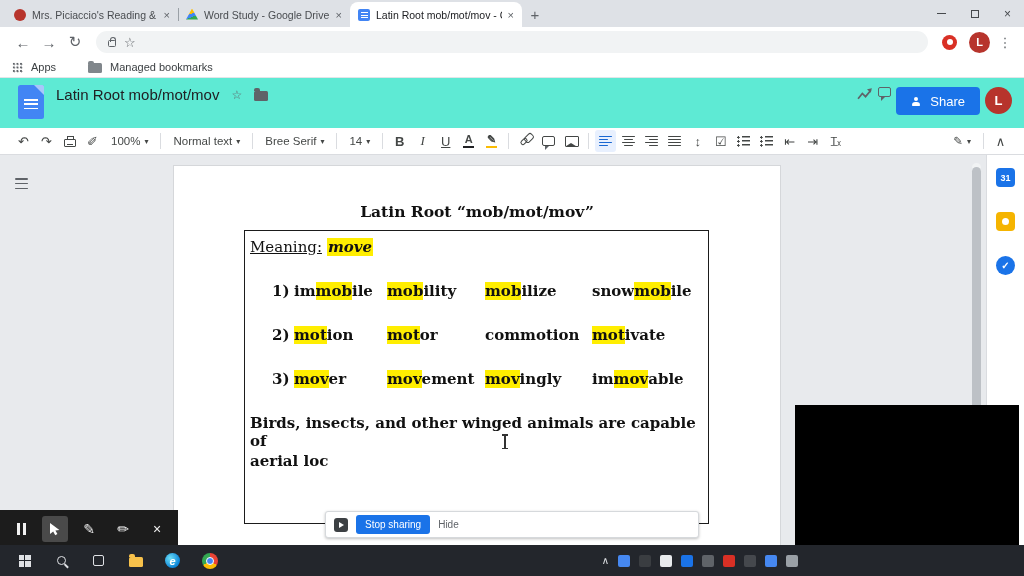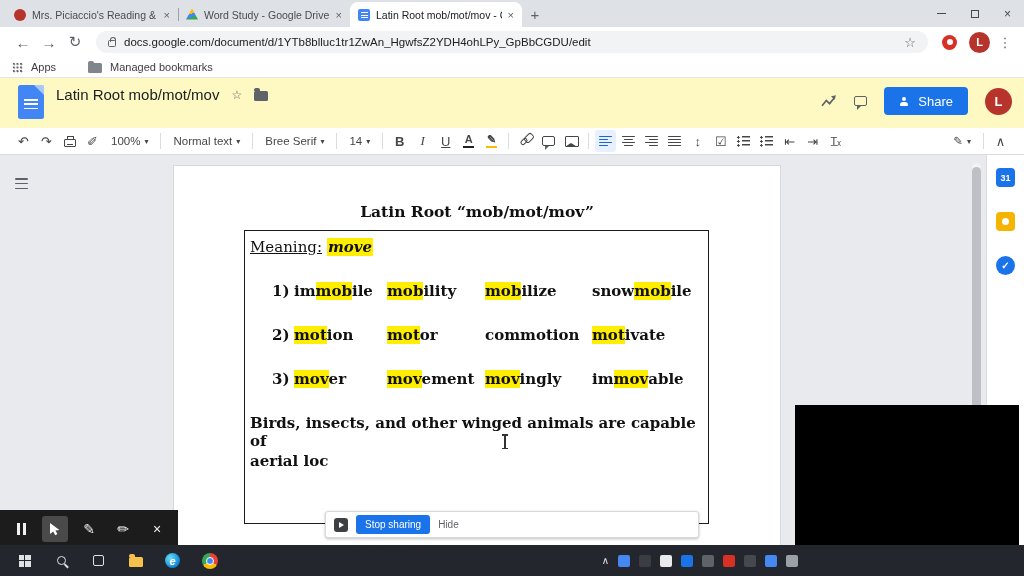--- a/index.html
+++ b/index.html
@@ -40,31 +40,31 @@
 
 
 #bm{position:absolute;top:57px;left:0;width:100%;height:21px;background:#fff;border-bottom:1px solid #e3e5e8;display:flex;align-items:center;gap:8px;padding:0 12px;font-size:11px;color:#3c4043}
 .grid9{width:11px;height:11px;background-image:radial-gradient(circle at 2px 2px,#5f6368 1px,transparent 1.3px);background-size:3.6px 3.6px}
 .folder{width:14px;height:10px;background:#80868b;border-radius:1.5px;position:relative;margin-top:2px}
 .folder::before{content:"";position:absolute;top:-2.5px;left:0;width:6px;height:3px;background:inherit;border-radius:2px 2px 0 0}
 .folder.yellow{background:#f7c14b}
 .bmgap{width:16px}
 
 
-#dhead{position:absolute;top:78px;left:0;width:100%;height:50px;background:#fef9c3}
+#dhead{position:absolute;top:78px;left:0;width:100%;height:50px;background:#5eead4}
 #docslogo{position:absolute;left:18px;top:7px;width:26px;height:34px;background:#4285f4;border-radius:2.5px}
 #docslogo::before{content:"";position:absolute;right:0;top:0;border:5px solid #a8c7fa;border-left-color:transparent;border-bottom-color:transparent;border-radius:0 2.5px 0 0}
 #docslogo::after{content:"";position:absolute;left:6px;right:6px;top:14px;height:12px;background:repeating-linear-gradient(#fff 0 1.6px,transparent 1.6px 4.4px)}
 #dtitle{position:absolute;left:56px;top:8px;display:flex;align-items:center;gap:12px}
 #dtitle .t{font-size:15px;color:#202124}
 #dtitle .tic{color:#5f6368;font-size:12px}
 #dmenu{position:absolute;left:50px;top:29px;display:flex;align-items:center;font-size:12.5px;color:#202124}
 #dmenu .mi{padding:2px 7px}
 #lastedit{margin-left:12px;font-size:11.5px;color:#70757a;text-decoration:underline}
-#dright{position:absolute;right:12px;top:9px;display:flex;align-items:center;gap:17px}
+#dright{position:absolute;right:12px;top:9px;display:flex;align-items:flex-start;gap:5px}
 .bubble{width:13px;height:10px;border:1.4px solid #5f6368;border-radius:2px;position:relative}
 .bubble::after{content:"";position:absolute;left:2px;bottom:-4.6px;width:0;height:0;border:2.6px solid transparent;border-top-color:#5f6368;border-left-color:#5f6368}
 #sharebtn{height:28px;padding:0 15px;background:#1a73e8;border-radius:4px;color:#fff;font-size:13px;display:flex;align-items:center;gap:9px;border:none}
 .person{width:10px;height:9px;position:relative}
 .person::before{content:"";position:absolute;top:0;left:2.8px;width:4.4px;height:4.4px;border-radius:50%;background:#fff}
 .person::after{content:"";position:absolute;bottom:0;left:.8px;width:8.4px;height:3.6px;border-radius:4px 4px 1px 1px;background:#fff}
 .avatar.md{width:27px;height:27px;font-size:13px}
 
 
 #tbar{position:absolute;top:128px;left:0;width:100%;height:27px;background:#fff;border-bottom:1px solid #dadce0;display:flex;align-items:center;padding:0 12px;color:#444746}
@@ -191,21 +191,20 @@
       <div class="winbtn">×</div>
     </div>
   </div>
 
   <div id="addr">
     <span class="nav">←</span>
     <span class="nav">→</span>
     <span class="nav">↻</span>
     <div id="omni">
       <span class="lock"></span>
-      <span id="url">docs.google.com/document/d/1YTb8blluc1tr1ZwAn_HgwfsZ2YDH4ohLPy_GpBbCGDU/edit</span>
       <span class="star">☆</span>
     </div>
     <span class="extdot"></span>
     <span class="avatar sm">L</span>
     <span class="kebab">⋮</span>
   </div>
 
   <div id="bm">
     <span class="grid9"></span>
     <span>Apps</span>

